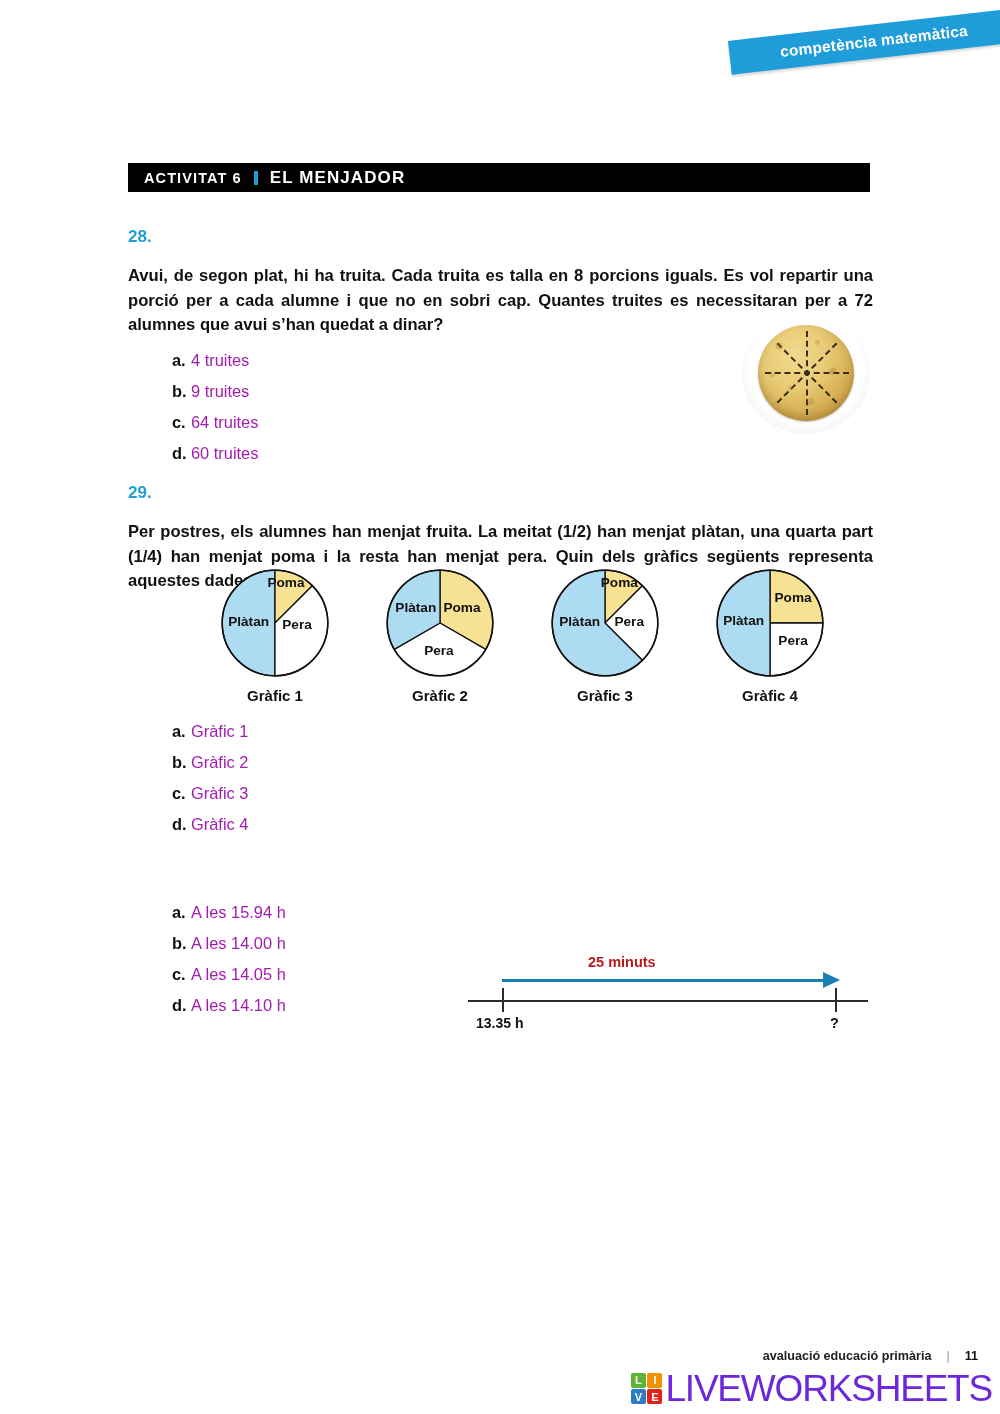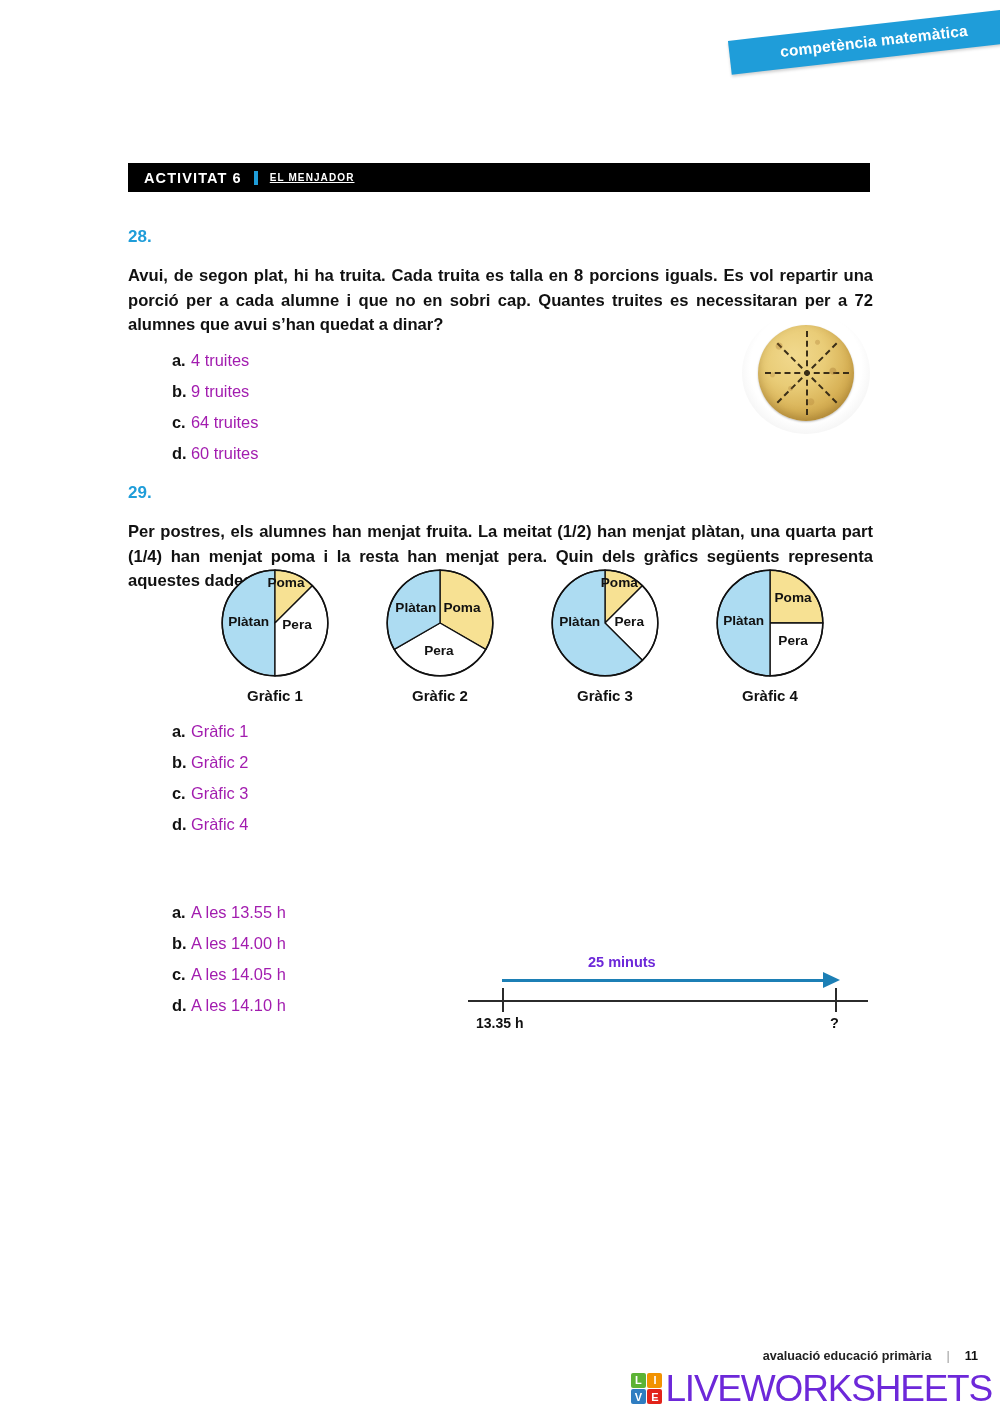--- a/index.html
+++ b/index.html
@@ -60,24 +60,23 @@
     margin-left: 16px;
   }
   .activity-bar .act-sep {
     width: 4px;
     height: 14px;
     background: #1f9dd9;
     margin: 0 12px;
   }
   .activity-bar .act-title {
     color: #ffffff;
-    font-size: 10px;
+    font-size: 17px;
     font-weight: bold;
     letter-spacing: 1.1px;
-    text-decoration: underline;
   }
 
   
   .question {
     position: absolute;
     left: 128px;
     width: 745px;
   }
   .q-row {
     display: flex;
@@ -240,21 +239,21 @@
     border-top: 8px solid transparent;
     border-bottom: 8px solid transparent;
     border-left: 17px solid #1c7fb5;
   }
   .tl-duration {
     position: absolute;
     left: 120px;
     top: -1px;
     font-size: 14.5px;
     font-weight: bold;
-    color: #6d28d9;
+    color: #b91c1c;
   }
   .tl-start-label {
     position: absolute;
     left: 8px;
     top: 60px;
     font-size: 14px;
     font-weight: bold;
     color: #111111;
   }
   .tl-end-label {
@@ -462,21 +461,21 @@
       <span class="opt-letter">d.</span>
       <span class="opt-text">Gràfic 4</span>
     </div>
   </div>
 </div>
 
 <div class="question" style="top:890px;">
   <div class="options">
     <div class="option">
       <span class="opt-letter">a.</span>
-      <span class="opt-text">A les 13.55 h</span>
+      <span class="opt-text">A les 15.94 h</span>
     </div>
     <div class="option">
       <span class="opt-letter">b.</span>
       <span class="opt-text">A les 14.00 h</span>
     </div>
     <div class="option">
       <span class="opt-letter">c.</span>
       <span class="opt-text">A les 14.05 h</span>
     </div>
     <div class="option">

